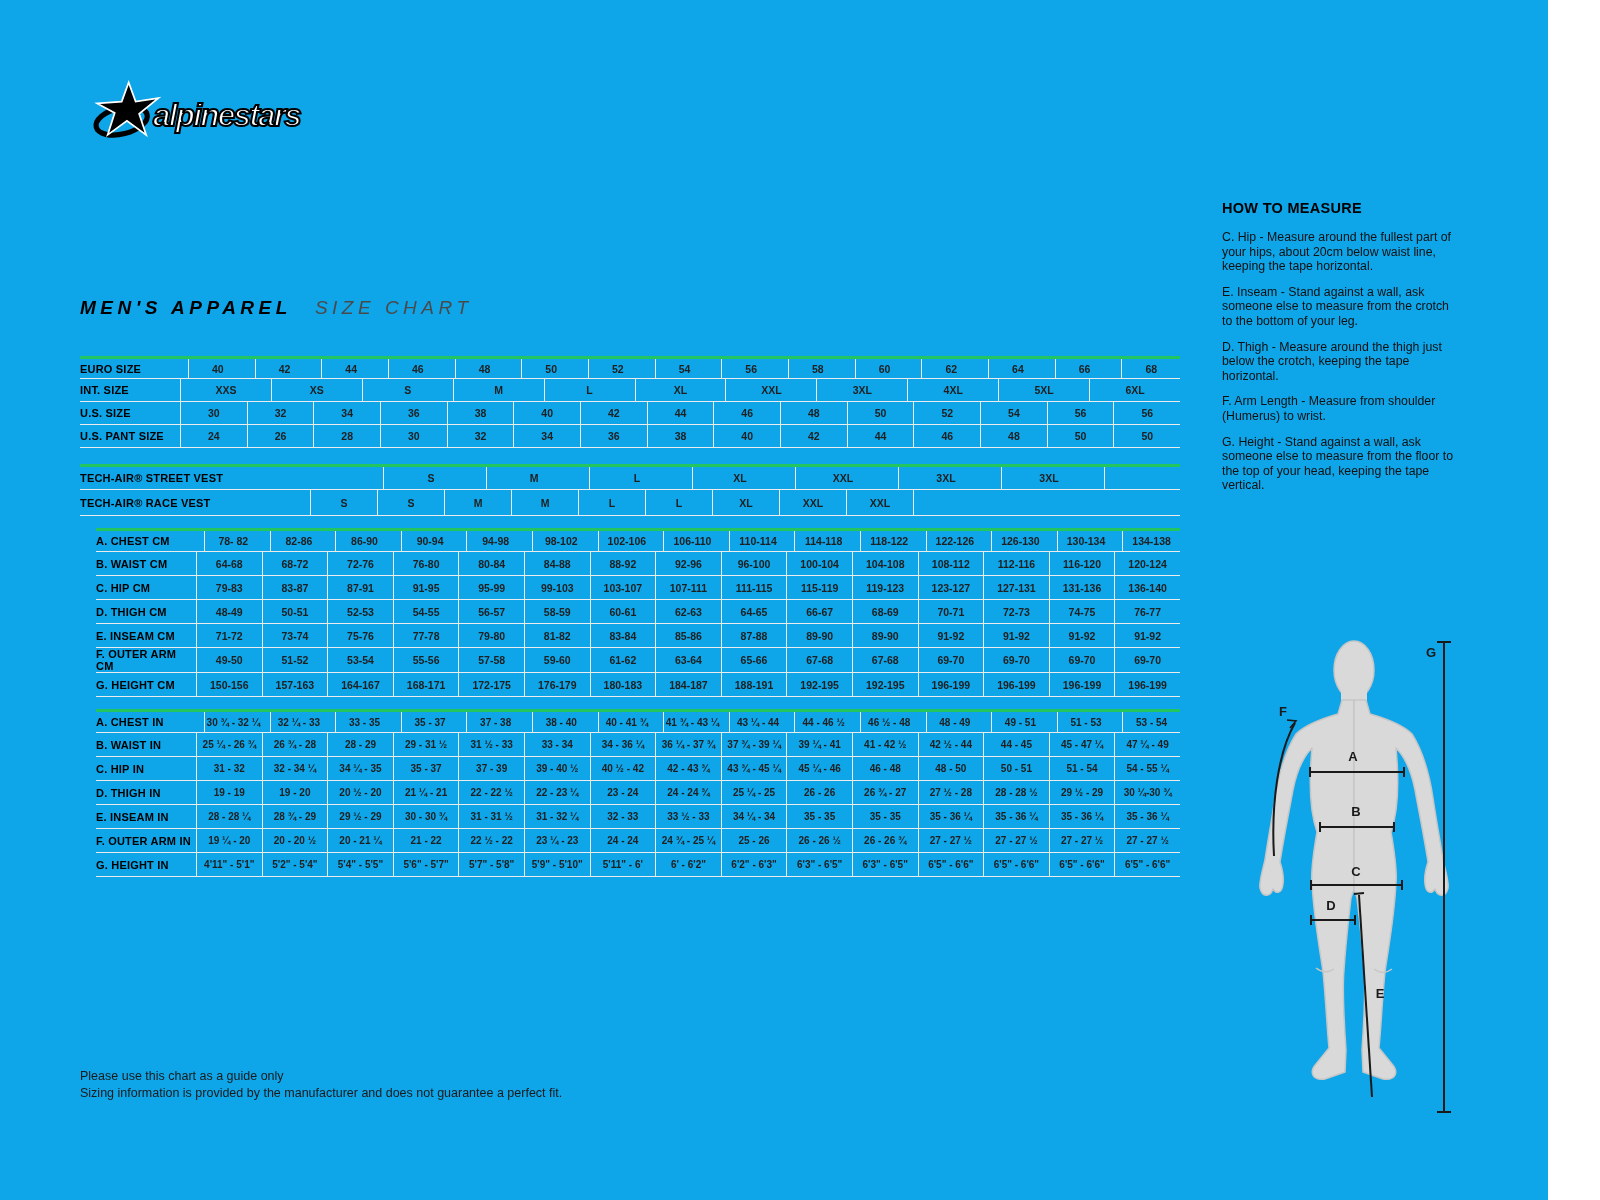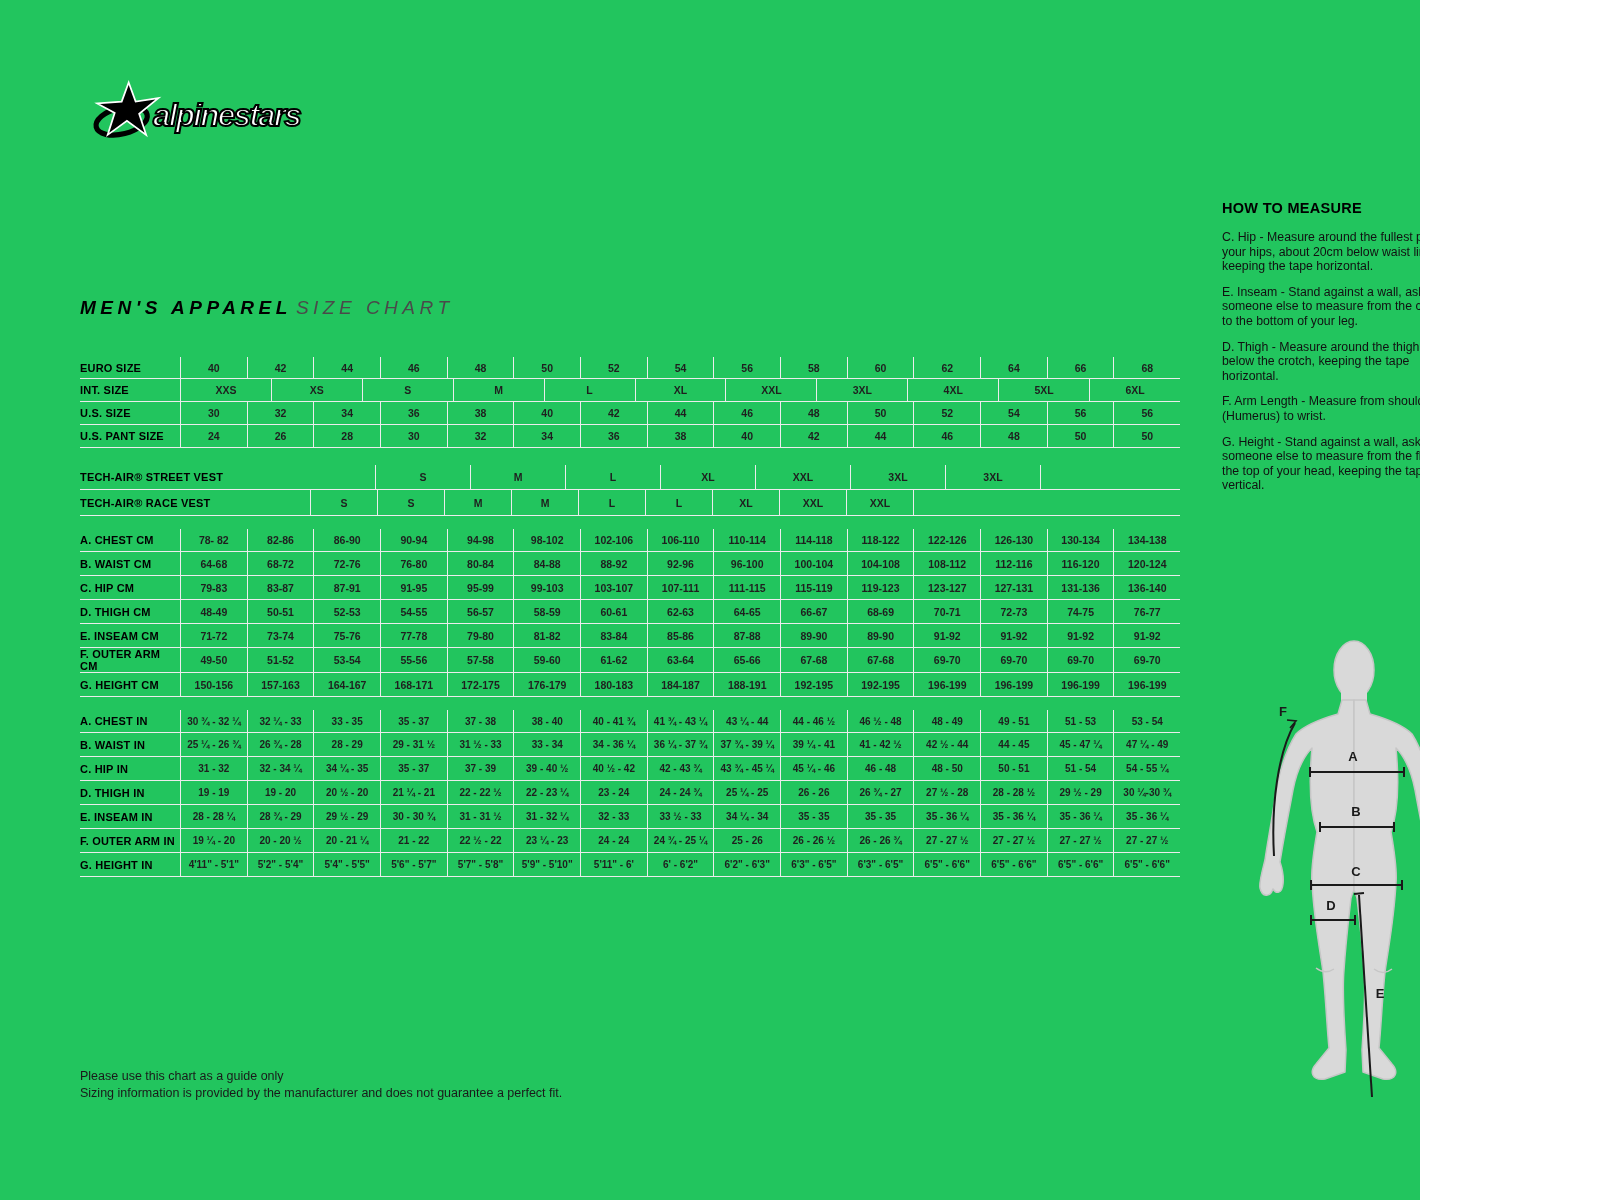--- a/index.html
+++ b/index.html
@@ -1,41 +1,41 @@
 <!DOCTYPE html>
 <html><head>
 <meta charset="utf-8">
 <style>
   html,body{margin:0;padding:0;background:#fff;}
-  .page{position:relative;width:1420px;height:1200px;background:#22c55e;overflow:hidden;
+  .page{position:relative;width:1548px;height:1200px;background:#0ea5e9;overflow:hidden;
         font-family:"Liberation Sans",sans-serif;color:#111;}
 
   
   .logo{position:absolute;left:85px;top:78px;width:262px;height:70px;}
 
   
   .title{position:absolute;left:80px;top:297px;font-style:italic;font-size:19px;
          letter-spacing:4.5px;white-space:nowrap;}
-  .title .main{font-weight:800;color:#000;margin-right:4px;}
+  .title .main{font-weight:800;color:#000;margin-right:23px;}
   .title .sub{font-weight:400;color:#4a4a4a;}
 
   
   .tablewrap{position:absolute;left:80px;top:356px;width:1100px;}
   .tgroup{width:1100px;}
-  .tgroup .trow:first-child{border-top:1px solid #22c55e;}
+  .tgroup .trow:first-child{border-top:3px solid #22c55e;gap:8px;}
   .trow{display:flex;align-items:stretch;border-bottom:1px solid #ececec;box-sizing:border-box;}
   .tlabel{display:flex;align-items:center;font-weight:700;font-size:11px;color:#000;
           line-height:12px;letter-spacing:.2px;box-sizing:border-box;padding-right:4px;}
   .tcell{display:flex;align-items:center;justify-content:center;border-left:1px solid #ececec;
          font-weight:700;font-size:10.5px;color:#1f1f1f;white-space:nowrap;box-sizing:border-box;}
   .tfiller{flex:1;border-left:1px solid #ececec;}
 
   .g-sizes .trow{height:23px;}
   .g-tech  .trow{height:26px;}
-  .g-cm .trow,.g-in .trow{min-height:24px;}
+  .g-cm .trow,.g-in .trow{min-height:24px;margin-left:16px;}
   .g-in .tcell{font-size:10px;}
   .g-sizes{margin-bottom:16px;} .g-tech{margin-bottom:12px;} .g-cm{margin-bottom:12px;}
 
   .std .tlabel,.int .tlabel{width:100px;}
   .std .tcell,.int .tcell{flex:1;}
   .street .tlabel{width:295px;}
   .street .tcell{width:95px;flex:none;}
   .race .tlabel{width:230px;}
   .race .tcell{width:67px;flex:none;}
 

